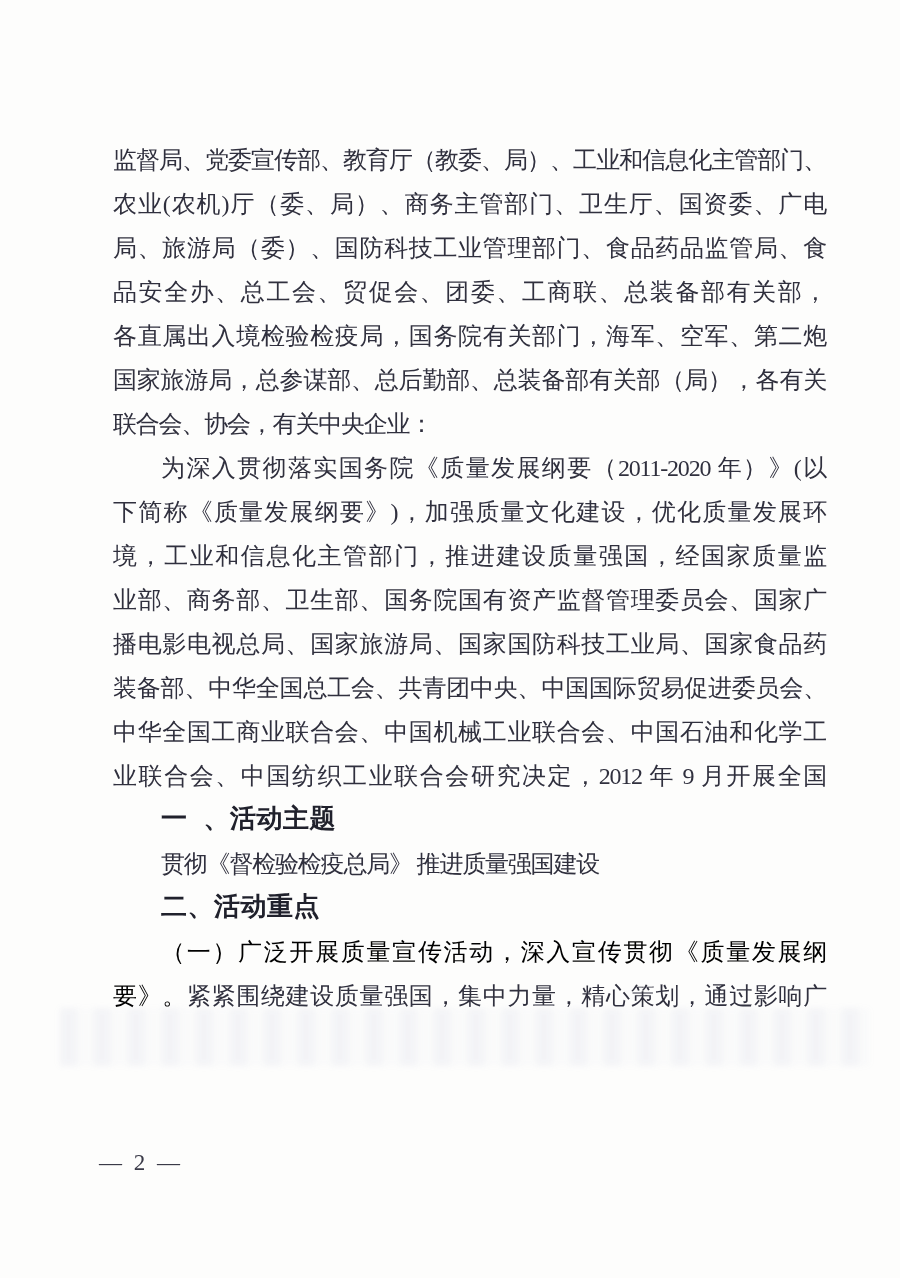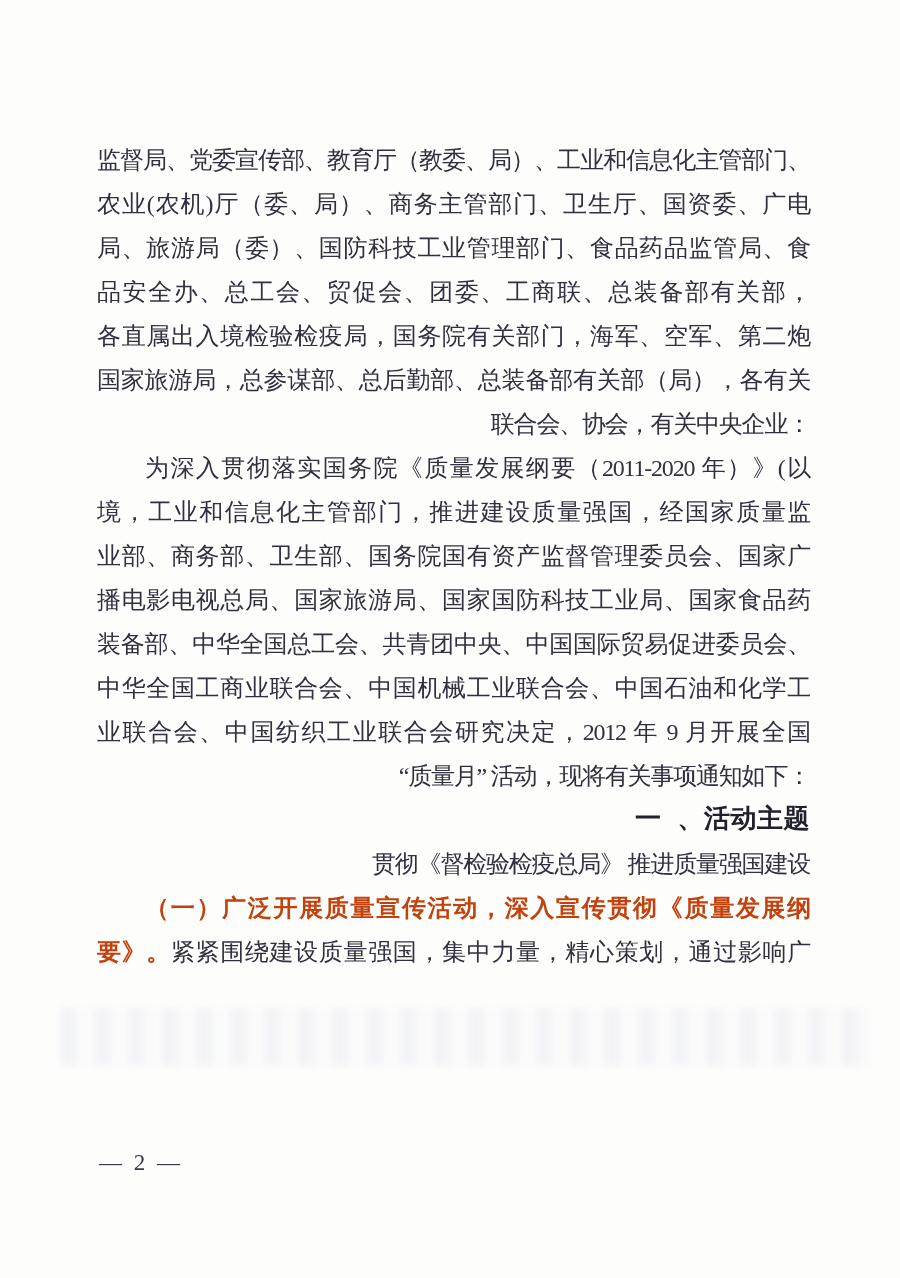--- a/index.html
+++ b/index.html
@@ -11,50 +11,49 @@
     position: relative;
     width: 900px;
     height: 1278px;
     margin: 0 auto;
     background: #fdfdfc;
     overflow: hidden;
     font-family: "Liberation Serif", "DejaVu Serif", serif;
   }
   .textblock {
     position: absolute;
-    left: 97px;
+    left: 113px;
     top: 138px;
     width: 713px;
   }
   .line {
     height: 44px;
     line-height: 44px;
     font-size: 24px;
     letter-spacing: -1.2px;
     white-space: nowrap;
     color: #30303e;
-    text-align: right;
   }
   .j {
     text-align: justify;
     text-align-last: justify;
   }
   .ind {
     text-indent: 48px;
   }
   .heading {
     font-family: Liberation Mono, monospace;
     font-weight: 700;
     font-size: 26px;
     letter-spacing: 0.5px;
     color: #20212c;
   }
   .kbold {
-    font-weight: 700;
-    color: #c2410c;
+    font-weight: 400;
+    color: #000000;
   }
   .footer-page-num {
     position: absolute;
     left: 99px;
     top: 1150px;
     font-size: 23px;
     letter-spacing: 3px;
     color: #3a3a48;
     font-family: "Liberation Serif", "DejaVu Serif", serif;
   }
@@ -83,32 +82,33 @@
 
     <div class="line j">监督局、党委宣传部、教育厅（教委、局）、工业和信息化主管部门、</div>
     <div class="line j">农业(农机)厅（委、局）、商务主管部门、卫生厅、国资委、广电</div>
     <div class="line j">局、旅游局（委）、国防科技工业管理部门、食品药品监管局、食</div>
     <div class="line j">品安全办、总工会、贸促会、团委、工商联、总装备部有关部，</div>
     <div class="line j">各直属出入境检验检疫局，国务院有关部门，海军、空军、第二炮</div>
     <div class="line j">国家旅游局，总参谋部、总后勤部、总装备部有关部（局），各有关</div>
     <div class="line">联合会、协会，有关中央企业：</div>
 
     <div class="line j ind">为深入贯彻落实国务院《质量发展纲要（2011-2020 年）》(以</div>
+    <div class="line j">下简称《质量发展纲要》)，加强质量文化建设，优化质量发展环</div>
     <div class="line j">境，工业和信息化主管部门，推进建设质量强国，经国家质量监</div>
     <div class="line j">业部、商务部、卫生部、国务院国有资产监督管理委员会、国家广</div>
     <div class="line j">播电影电视总局、国家旅游局、国家国防科技工业局、国家食品药</div>
     <div class="line j">装备部、中华全国总工会、共青团中央、中国国际贸易促进委员会、</div>
     <div class="line j">中华全国工商业联合会、中国机械工业联合会、中国石油和化学工</div>
     <div class="line j">业联合会、中国纺织工业联合会研究决定，2012 年 9 月开展全国</div>
-    <div class="line">“质量月” 活动，现将有关事项通知如下：</div>
 
     <div class="line heading ind">一 、活动主题</div>
 
     <div class="line ind">贯彻《督检验检疫总局》 推进质量强国建设</div>
 
+    <div class="line heading ind">二、活动重点</div>
 
     <div class="line j ind kbold">（一）广泛开展质量宣传活动，深入宣传贯彻《质量发展纲</div>
     <div class="line j">
       <span class="kbold">要》。</span><span>紧紧围绕建设质量强国，集中力量，精心策划，通过影响广</span>
     </div>
 
   </div>
 
   <div class="bleed"></div>
 

